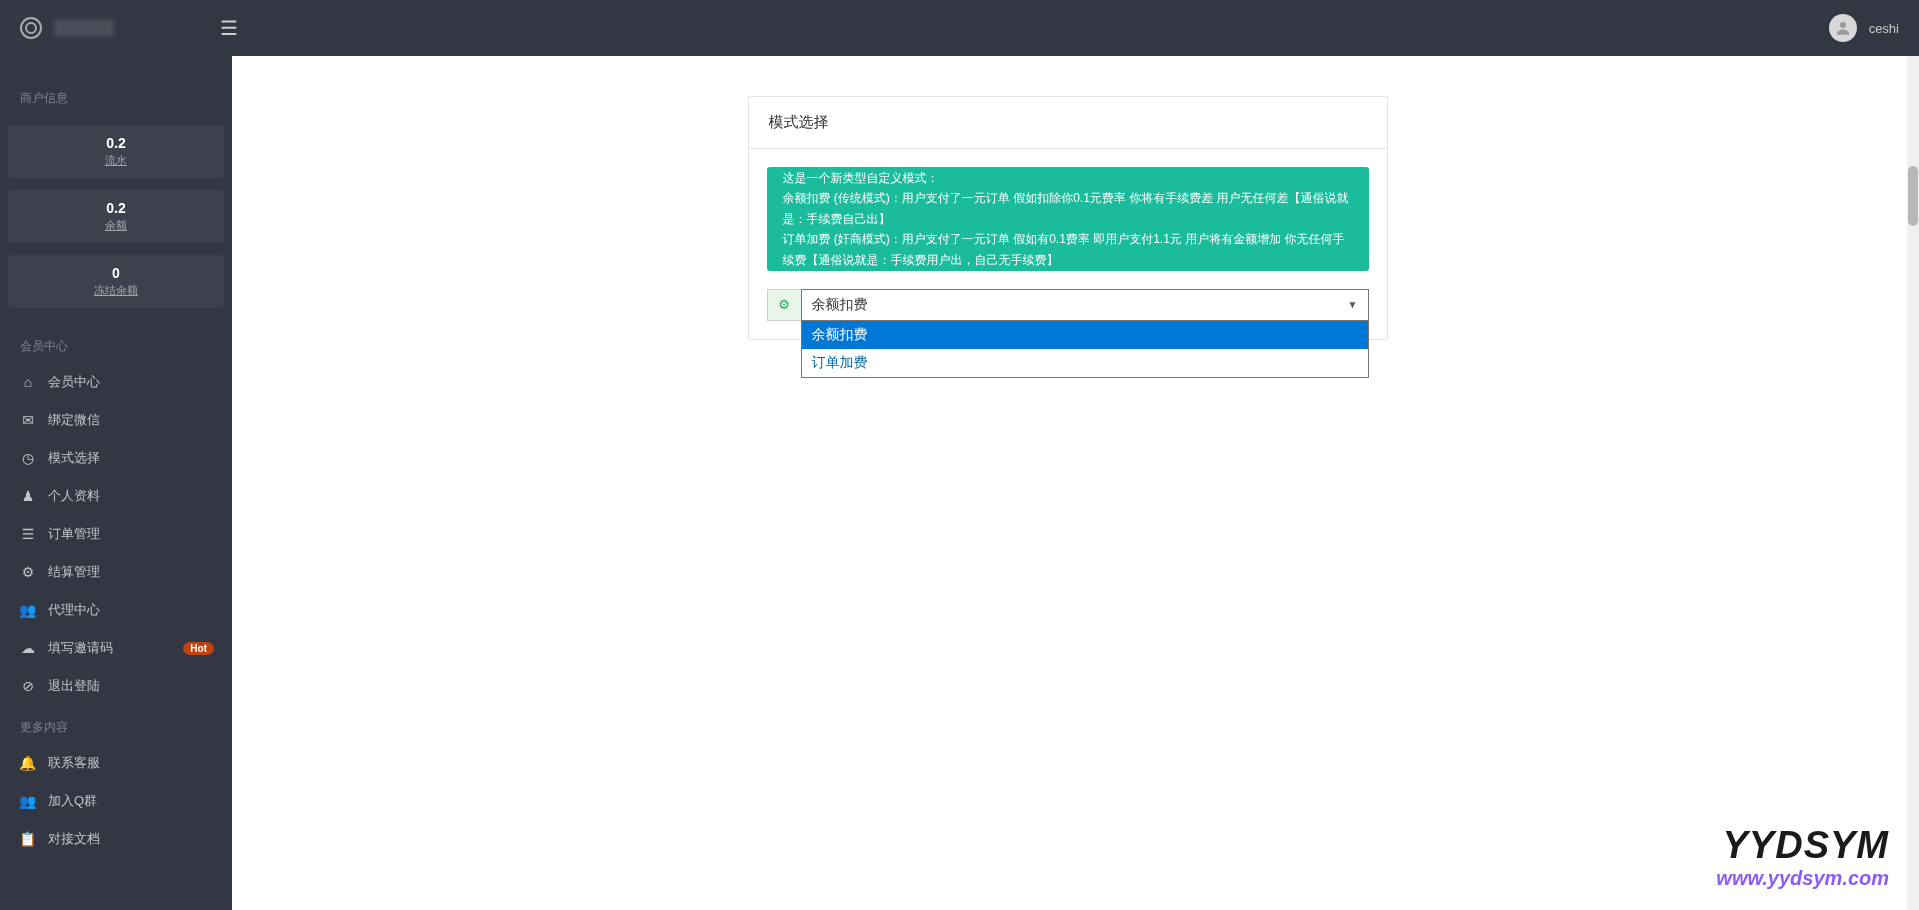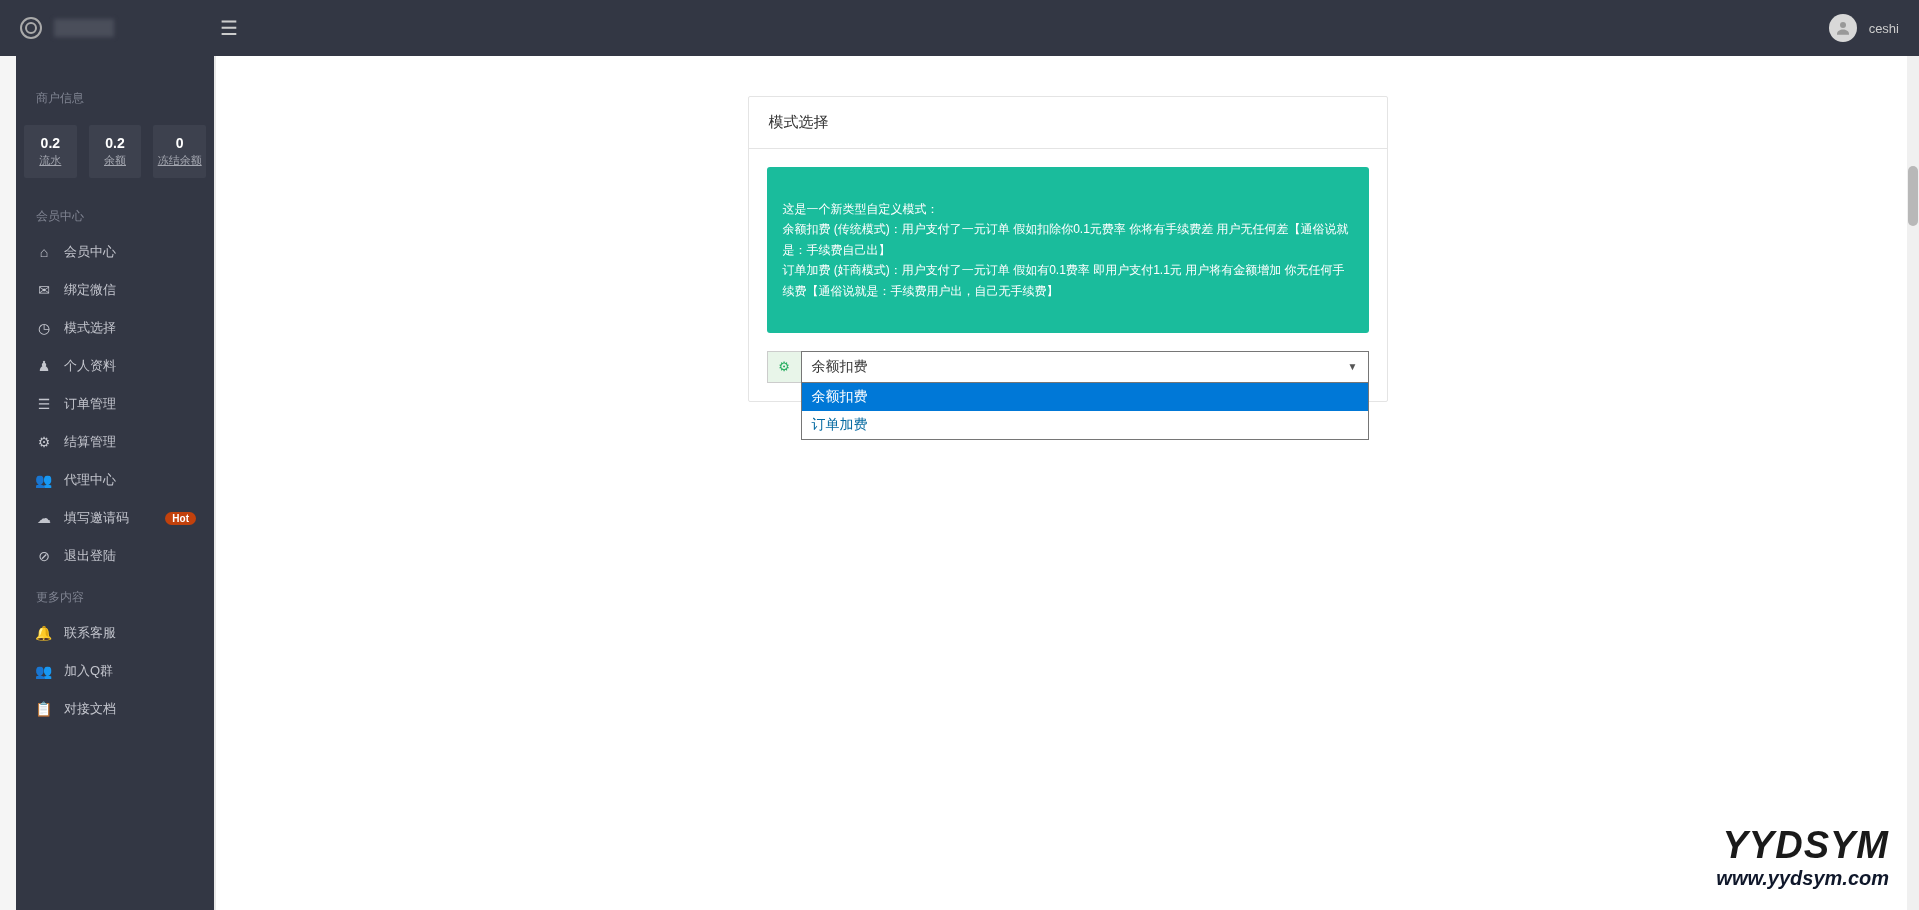--- a/index.html
+++ b/index.html
@@ -75,39 +75,40 @@
       align-items: center;
       justify-content: center;
     }
     .avatar svg { width: 18px; height: 18px; fill: #999; }
     
     .user-name { font-size: 13px; }
     
     .sidebar {
       position: fixed;
       top: 56px;
-      left: 16px;
+      left: 0;
       bottom: 0;
-      width: 198px;
+      width: 232px;
       background: #333744;
       overflow-y: auto;
       padding-top: 20px;
     }
     
     .sidebar-section-title {
       color: #7f8391;
       font-size: 12px;
       padding: 8px 20px;
       margin-top: 6px;
     }
     
     .stat-boxes {
       display: flex;
       gap: 12px;
       padding: 10px 8px 16px;
+      flex-direction: column;
     }
     
     .stat-box {
       flex: 1;
       background: #3d414e;
       border-radius: 2px;
       padding: 10px 4px;
       text-align: center;
     }
     .stat-value { color: #fff; font-size: 14px; font-weight: bold; }
@@ -159,21 +160,21 @@
       font-size: 15px;
       color: #333;
       border-bottom: 1px solid #e4e4e4;
     }
     
     .panel-body { padding: 18px; }
     
     .info-alert {
       background: #1abc9c;
       color: #fff;
-      padding: 32px 16px;
+      padding: 1px 16px;
       font-size: 12px;
       line-height: 1.7;
       border-radius: 3px;
       margin-bottom: 18px;
     }
     .info-alert p { margin: 0; }
     
     .select-row {
       display: flex;
       gap: 0;
@@ -246,21 +247,21 @@
       font-weight: 900;
       color: #1a1a1a;
       letter-spacing: 1px;
       font-family: Impact, Arial Black, sans-serif;
       text-shadow: 1px 0 #fff, -1px 0 #fff;
       margin-top: 12px;
     }
     .watermark-url {
       font-size: 20px;
       font-weight: 900;
-      color: #0f172a;
+      color: #8b5cf6;
       font-family: Impact, Arial Black, sans-serif;
     }
     
     .vscroll {
       position: fixed;
       right: 0;
       top: 56px;
       bottom: 0;
       width: 12px;
       background: #f0f0f0;

